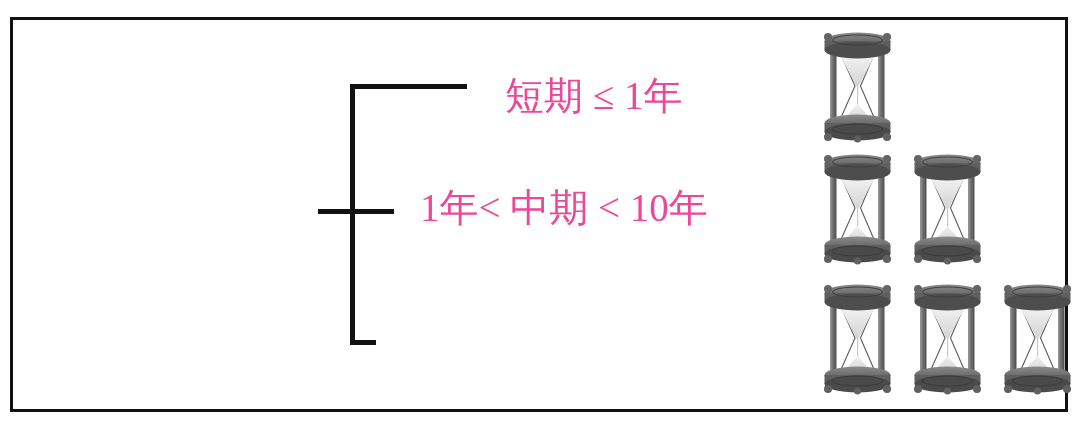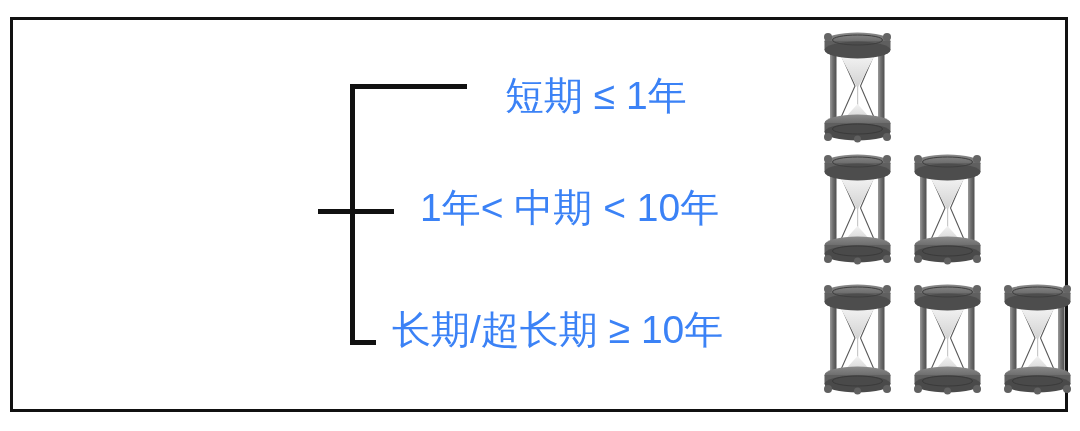--- a/index.html
+++ b/index.html
@@ -65,22 +65,22 @@
     width:26px;height:5px;
     background:#111;
   }
 
   
   .branch{
     position:absolute;
     font-size:39px;
     line-height:1;
     white-space:nowrap;
-    color:#3b82f6;
-    font-family:Liberation Sans, sans-serif;
+    color:#ec4899;
+    font-family:Liberation Serif, serif;
   }
   .branch-1{left:505px;top:76px;}
   .branch-2{left:420px;top:188px;}
   .branch-3{left:392px;top:310px;}
 
   
   .hg-row{position:absolute;display:flex;}
   .hg-row-1{left:819px;top:28px;}
   .hg-row-2{left:819px;top:150px;}
   .hg-row-3{left:819px;top:280px;}
@@ -97,21 +97,20 @@
 
   <div class="stem"></div>
 
   <div class="bracket-v"></div>
   <div class="bracket-top"></div>
   <div class="bracket-mid"></div>
   <div class="bracket-bot"></div>
 
   <div class="branch branch-1">短期 ≤ 1年</div>
   <div class="branch branch-2">1年&lt; 中期 &lt; 10年</div>
-  <div class="branch branch-3">长期/超长期 ≥ 10年</div>
 
   <div class="hg-row hg-row-1">
       <svg class="hg" viewBox="0 0 77 115">
   <defs>
     <linearGradient id="capg_0_0" x1="0" y1="0" x2="0" y2="1">
       <stop offset="0%" stop-color="#8a8a8a"></stop>
       <stop offset="55%" stop-color="#6b6b6b"></stop>
       <stop offset="100%" stop-color="#4a4a4a"></stop>
     </linearGradient>
     <linearGradient id="postg_0_0" x1="0" y1="0" x2="1" y2="0">

